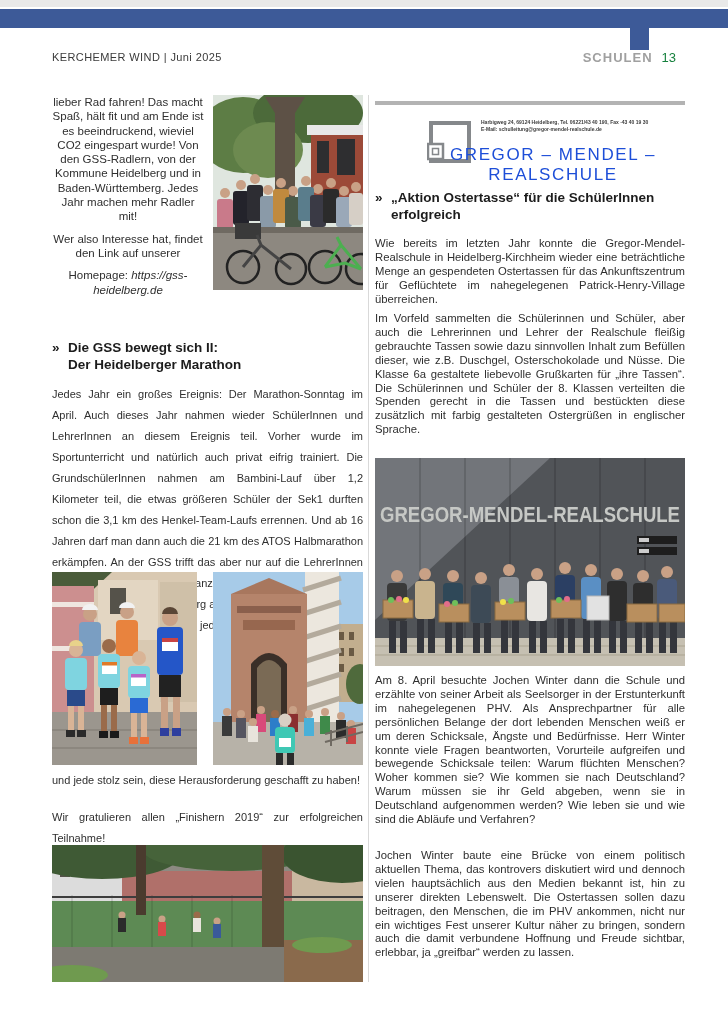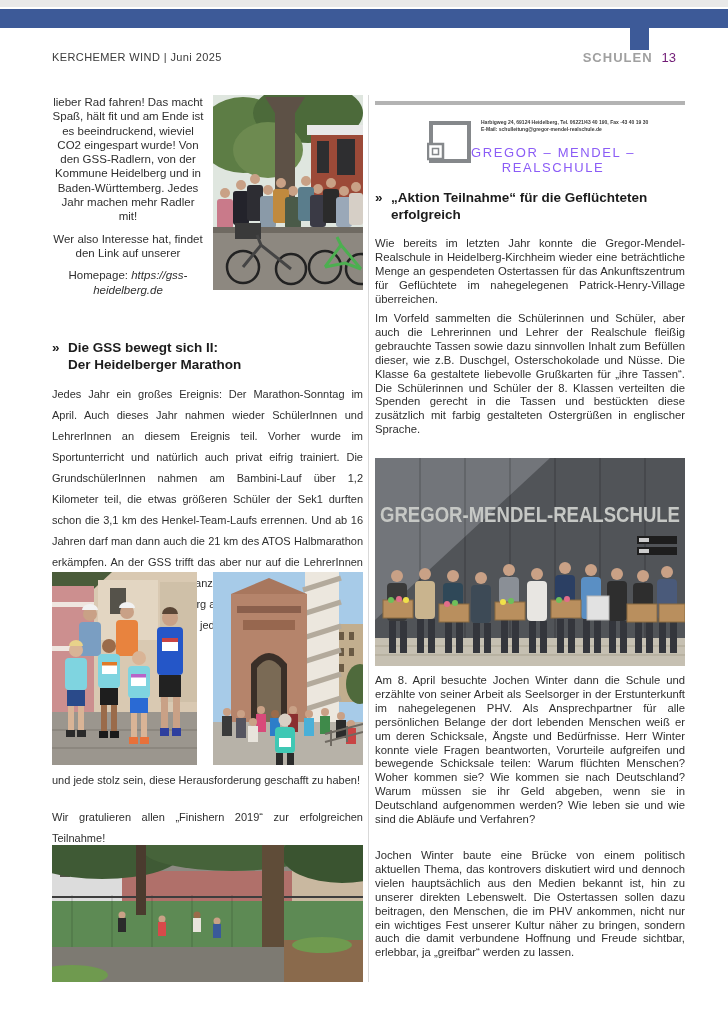--- a/index.html
+++ b/index.html
@@ -4,21 +4,21 @@
 <style>
   html,body{margin:0;padding:0;background:#e9e9e9;}
   .page{position:relative;width:728px;height:1024px;background:#ffffff;margin:7px auto;
         font-family:"Liberation Sans",sans-serif;overflow:hidden;}
   
   .topbar{position:absolute;left:0;top:2px;width:728px;height:19px;background:#3d5a98;}
   .pagetab{position:absolute;left:630px;top:21px;width:19px;height:22px;background:#3d5a98;}
   .hdr-left{position:absolute;left:52px;top:44px;font-size:11px;color:#3a3a3a;letter-spacing:.4px;}
   .hdr-right{position:absolute;top:43px;right:52px;display:flex;gap:9px;align-items:baseline;}
   .hdr-section{font-size:13px;font-weight:bold;color:#a0a0a0;letter-spacing:1px;}
-  .hdr-pagenum{font-size:13px;color:#701a75;}
+  .hdr-pagenum{font-size:13px;color:#15803d;}
   .col-divider{position:absolute;left:368px;top:88px;width:1px;height:887px;background:#d9d9d9;}
 
   
   .leftcol{position:absolute;left:52px;top:86px;width:311px;height:890px;}
   .rightcol{position:absolute;left:375px;top:86px;width:310px;height:890px;}
 
   .body-text{font-size:11px;line-height:21px;color:#2f2f2f;text-align:justify;
              hyphens:auto;-webkit-hyphens:auto;margin:0;}
   .body-text-r{font-size:11.3px;line-height:13.9px;color:#2f2f2f;text-align:justify;
              hyphens:auto;-webkit-hyphens:auto;margin:0;}
@@ -40,22 +40,22 @@
   .outro1{position:absolute;left:0;top:677px;width:311px;}
   .outro2{position:absolute;left:0;top:714px;width:311px;}
   .photoD{position:absolute;left:0;top:752px;width:311px;height:137px;}
 
   
   .graybar{position:absolute;left:0;top:8px;width:310px;height:4px;background:#b3b3b3;}
   .logo-block{position:absolute;left:0;top:18px;width:310px;height:72px;}
   .logo-square{position:absolute;left:52px;top:10px;}
   .logo-address{position:absolute;left:106px;top:8px;font-size:5px;line-height:6.5px;
                 font-weight:bold;color:#3c3c3c;}
-  .logo-name1{position:absolute;left:46px;right:0;top:34px;text-align:center;font-size:13px;
-              letter-spacing:1.6px;color:#8b5cf6;}
+  .logo-name1{position:absolute;left:46px;right:0;top:34px;text-align:center;font-size:17px;
+              letter-spacing:1.6px;color:#1d4ed8;}
   .logo-name2{position:absolute;left:46px;right:0;top:52px;text-align:center;font-size:11px;
               letter-spacing:2px;color:#8e9194;}
   .ot-heading{position:absolute;left:0;top:96px;width:310px;}
   .ot-p1{position:absolute;left:0;top:144px;width:310px;}
   .ot-p2{position:absolute;left:0;top:219px;width:310px;}
   .photoE{position:absolute;left:0;top:365px;width:310px;height:208px;}
   .ot-p3{position:absolute;left:0;top:581px;width:310px;}
   .ot-p4{position:absolute;left:0;top:756px;width:310px;}
 
   .photo{display:block;}
@@ -344,21 +344,21 @@
       <div class="logo-address">
         <div>Harbigweg 24, 69124 Heidelberg, Tel. 06221/43 40 190, Fax -43 40 19 30</div>
         <div>E-Mail: schulleitung@gregor-mendel-realschule.de</div>
       </div>
       <div class="logo-name1">GREGOR – MENDEL – REALSCHULE</div>
     </div>
 
     <div class="sec-heading ot-heading">
       <span class="marker">»</span>
       <span>
-        <span style="display:block">„Aktion Teilnahme“ für die Geflüchteten</span>
+        <span style="display:block">„Aktion Ostertasse“ für die SchülerInnen</span>
         <span style="display:block">erfolgreich</span>
       </span>
     </div>
 
     <p class="body-text-r ot-p1">Wie bereits im letzten Jahr konnte die Gregor-Mendel-Realschule in Heidelberg-Kirchheim wieder eine beträchtliche Menge an gespendeten Ostertassen für das Ankunftszentrum für Geflüchtete im nahegelegenen Patrick-Henry-Village überreichen.</p>
     <p class="body-text-r ot-p2">Im Vorfeld sammelten die Schülerinnen und Schüler, aber auch die Lehrerinnen und Lehrer der Realschule fleißig gebrauchte Tassen sowie dazu sinnvollen Inhalt zum Befüllen dieser, wie z.B. Duschgel, Osterschokolade und Nüsse. Die Klasse 6a gestaltete liebevolle Grußkarten für „ihre Tassen“. Die Schülerinnen und Schüler der 8. Klassen verteilten die Spenden gerecht in die Tassen und bestückten diese zusätzlich mit farbig gestalteten Ostergrüßen in englischer Sprache.</p>
 
     <svg class="photo photoE" viewBox="0 0 310 208" width="310" height="208">
       <rect width="310" height="208" fill="#515458"></rect>
       <polygon points="0,0 175,0 0,162" fill="#72757a"></polygon>

